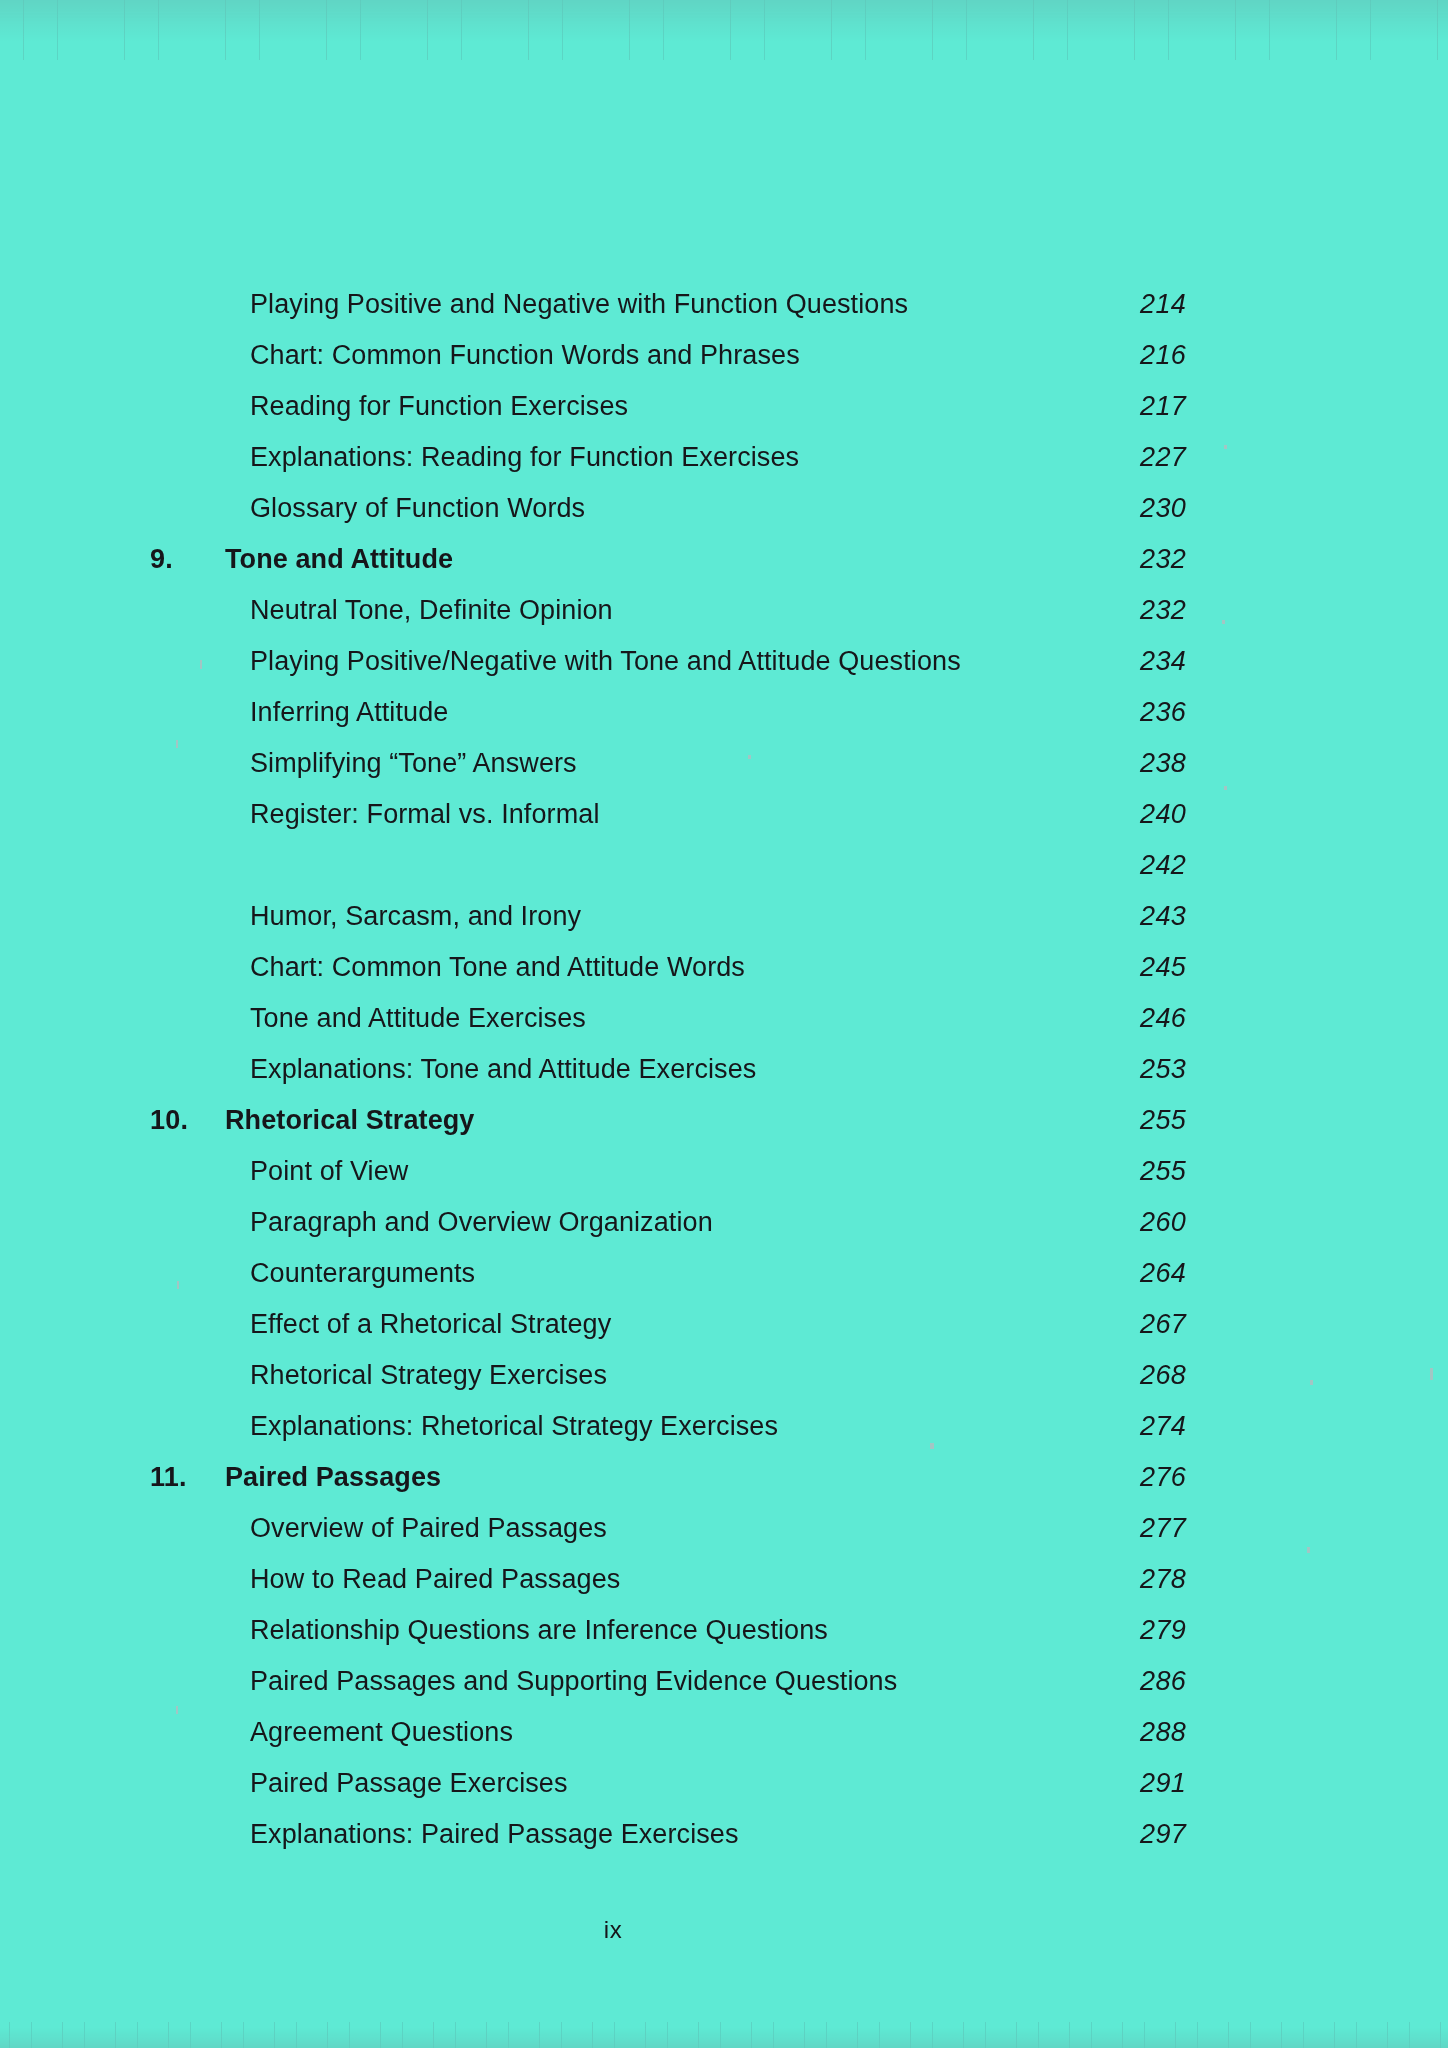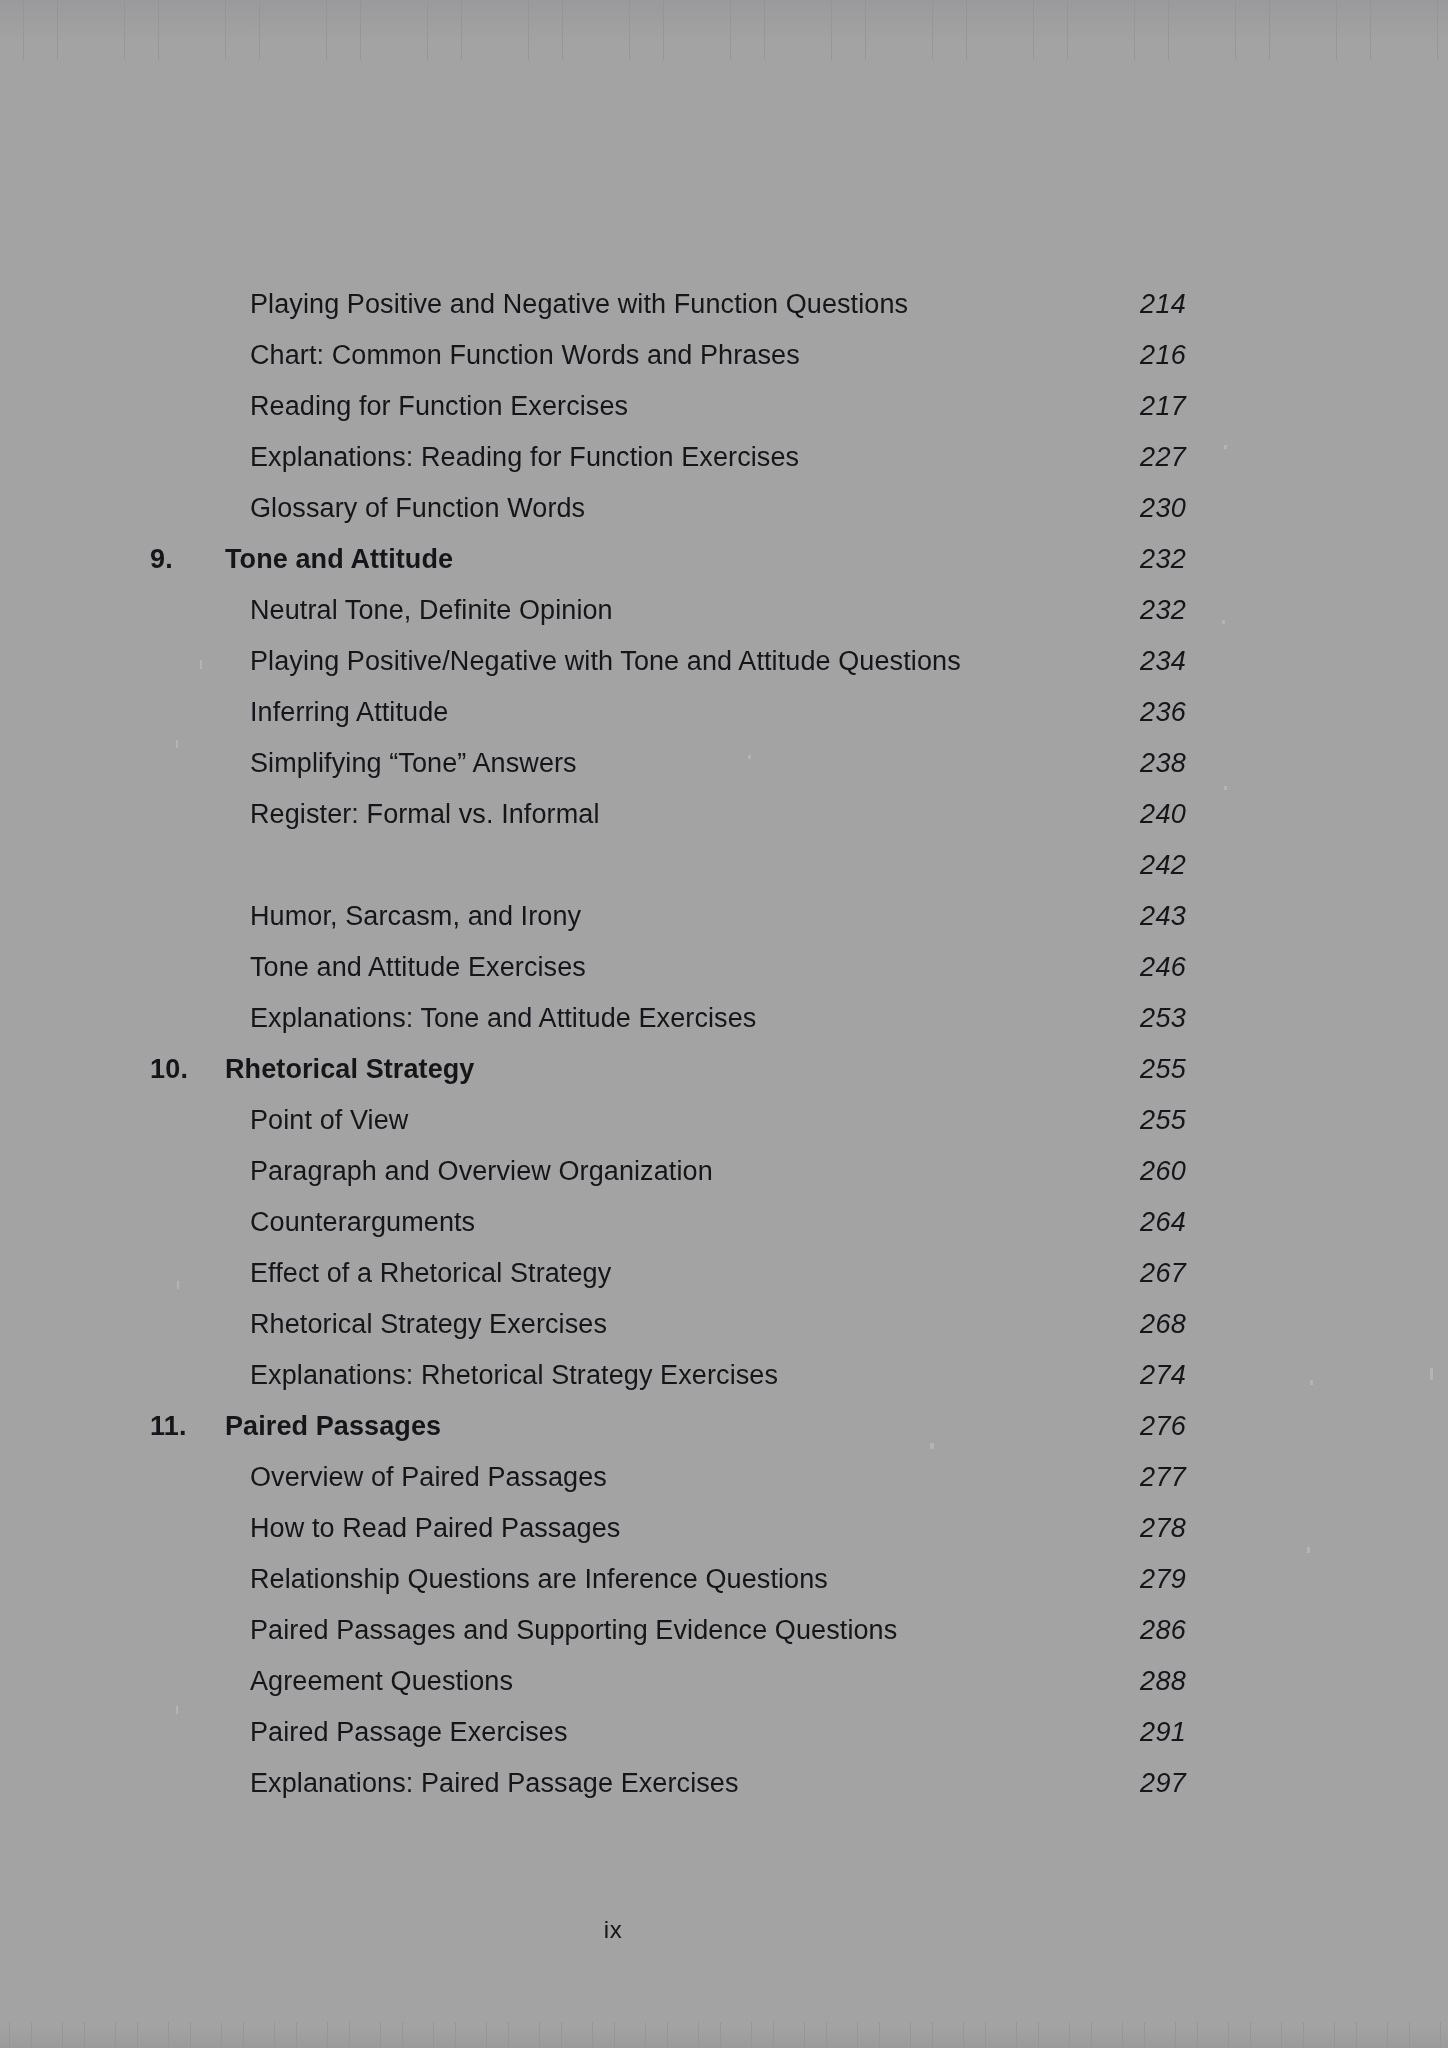--- a/index.html
+++ b/index.html
@@ -4,21 +4,21 @@
 <style>
   html, body {
     margin: 0;
     padding: 0;
     background: #ffffff;
   }
   .page {
     position: relative;
     width: 1448px;
     height: 2048px;
-    background: #a3a3a3;
+    background: #5eead4;
     overflow: hidden;
     font-family: "Liberation Sans", sans-serif;
     color: #16161a;
   }
 
   
   .scan-noise-top {
     position: absolute;
     left: 0; top: 0;
     width: 1448px; height: 60px;
@@ -193,20 +193,25 @@
         <div class="toc-num"></div>
         <div class="toc-page">242</div>
       </div>
       <div class="toc-row entry">
         <div class="toc-num"></div>
         <div class="toc-title">Humor, Sarcasm, and Irony</div>
         <div class="toc-page">243</div>
       </div>
       <div class="toc-row entry">
         <div class="toc-num"></div>
+        <div class="toc-title">Chart: Common Tone and Attitude Words</div>
+        <div class="toc-page">245</div>
+      </div>
+      <div class="toc-row entry">
+        <div class="toc-num"></div>
         <div class="toc-title">Tone and Attitude Exercises</div>
         <div class="toc-page">246</div>
       </div>
       <div class="toc-row entry">
         <div class="toc-num"></div>
         <div class="toc-title">Explanations: Tone and Attitude Exercises</div>
         <div class="toc-page">253</div>
       </div>
       <div class="toc-row chapter">
         <div class="toc-num">10.</div>

